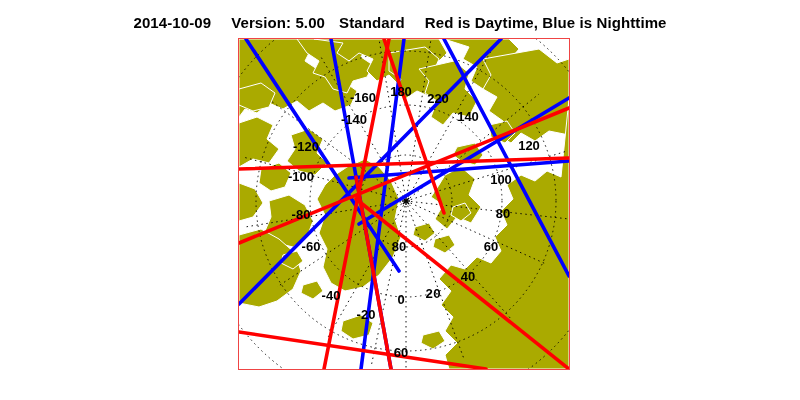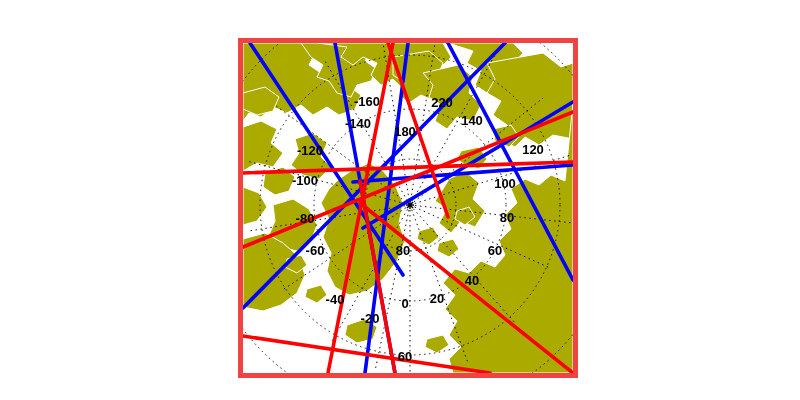--- a/index.html
+++ b/index.html
@@ -35,21 +35,21 @@
   }
   .title-seg { display: inline-block; }
   .sp-sm { display: inline-block; width: 14px; }
   .sp-lg { display: inline-block; width: 20px; }
   .map-frame {
     position: absolute;
     left: 238px;
     top: 38px;
     width: 330px;
     height: 330px;
-    border: 5px solid #ef4444;
+    border: 1px solid #ef4444;
     box-sizing: content-box;
     overflow: hidden;
     background: #ffffff;
   }
   .map-frame svg {
     display: block;
   }
   .lbl {
     position: absolute;
     font-size: 13px;
@@ -58,20 +58,23 @@
     white-space: nowrap;
     transform: translate(-50%, -50%);
     pointer-events: none;
   }
 </style>
 </head>
 <body>
 
 <div id="root">
 
+  <div class="title-bar">
+    <span class="title-seg">2014-10-09</span><span class="sp-lg"></span><span class="title-seg">Version: 5.00</span><span class="sp-sm"></span><span class="title-seg">Standard</span><span class="sp-lg"></span><span class="title-seg">Red is Daytime, Blue is Nighttime</span>
+  </div>
 
   <div class="map-frame">
     <svg width="330" height="330" viewBox="0 0 330 330">
       <defs>
         <clipPath id="frameclip">
             <rect x="0" y="0" width="330" height="330"></rect>
           </clipPath>
       </defs>
 
       <g clip-path="url(#frameclip)">
@@ -168,35 +171,35 @@
           <line x1="85" y1="330" x2="150" y2="0"></line>
           <line x1="152" y1="330" x2="117" y2="138"></line>
           <line x1="117" y1="160" x2="330" y2="330"></line>
           <line x1="145" y1="0" x2="205" y2="174"></line>
         </g>
       </g>
     </svg>
 
     <div>
       <span class="lbl" style="left:124px; top:58px;">-160</span>
-      <span class="lbl" style="left:162px; top:52px;margin-top:36px;">180</span>
+      <span class="lbl" style="left:162px; top:52px;">180</span>
       <span class="lbl" style="left:199px; top:59px;">220</span>
       <span class="lbl" style="left:229px; top:77px;">140</span>
       <span class="lbl" style="left:87px; top:80px;margin-left:28px;">-140</span>
       <span class="lbl" style="left:250px; top:106px;margin-left:40px;">120</span>
       <span class="lbl" style="left:67px; top:107px;">-120</span>
       <span class="lbl" style="left:262px; top:140px;text-align:right;">100</span>
       <span class="lbl" style="left:62px; top:137px;">-100</span>
       <span class="lbl" style="left:264px; top:174px;">80</span>
       <span class="lbl" style="left:62px; top:175px;">-80</span>
       <span class="lbl" style="left:252px; top:207px;">60</span>
       <span class="lbl" style="left:72px; top:207px;">-60</span>
       <span class="lbl" style="left:229px; top:237px;">40</span>
       <span class="lbl" style="left:92px; top:237px;margin-top:19px;">-40</span>
-      <span class="lbl" style="left:194px; top:255px;">20</span>
+      <span class="lbl" style="left:194px; top:255px;font-family:Liberation Mono, monospace;">20</span>
       <span class="lbl" style="left:127px; top:255px;margin-top:20px;">-20</span>
       <span class="lbl" style="left:162px; top:260px;">0</span>
     </div>
 
     <div>
       <span class="lbl" style="left:160px; top:207px;">80</span>
       <span class="lbl" style="left:162px; top:313px;">60</span>
     </div>
   </div>
 

